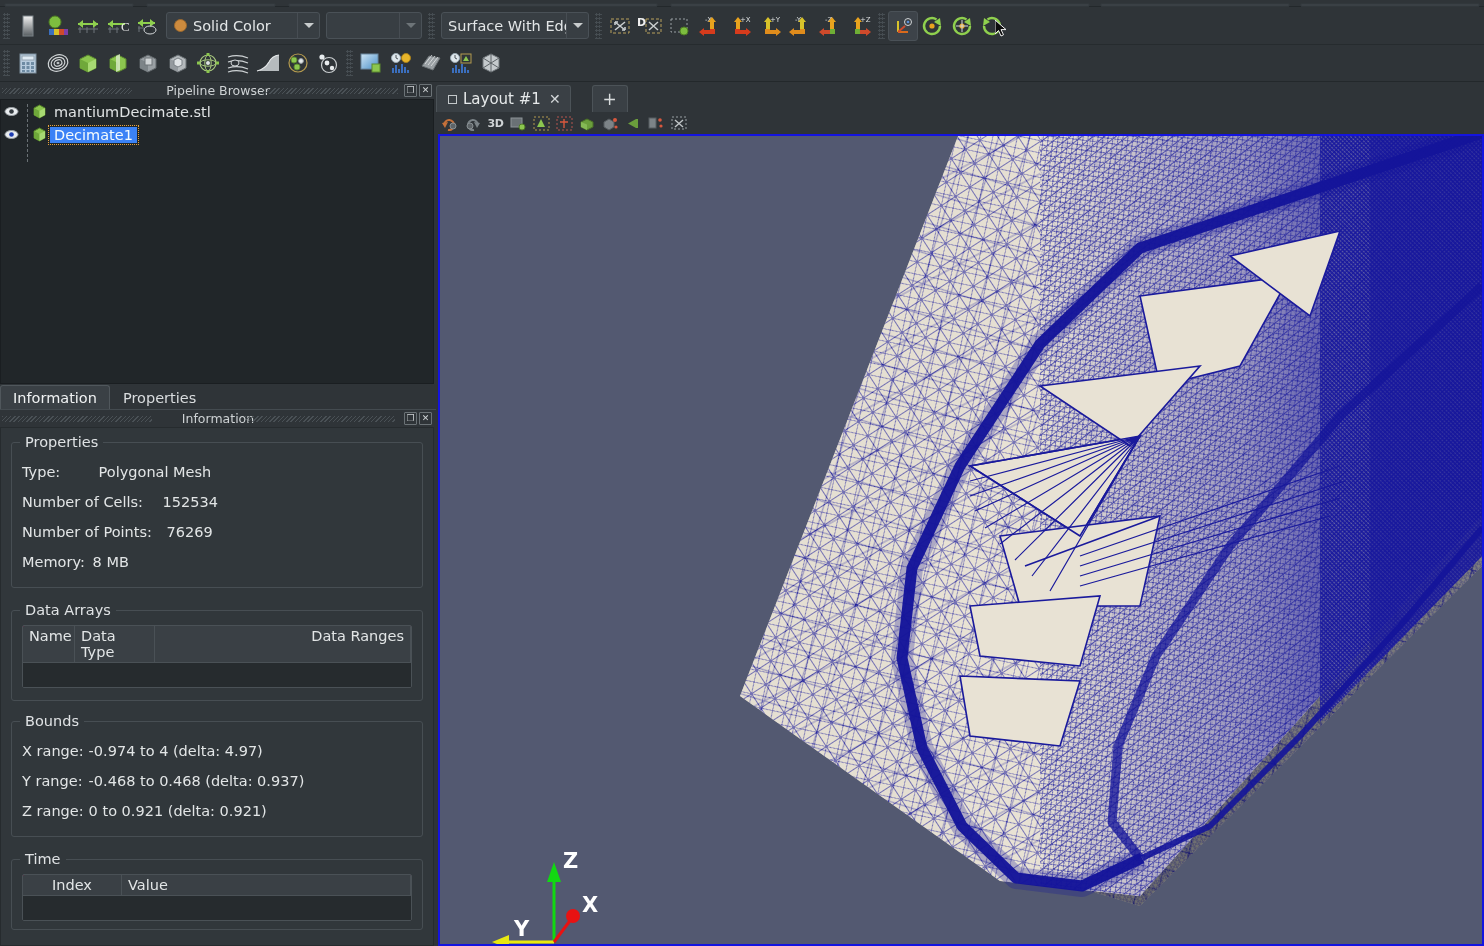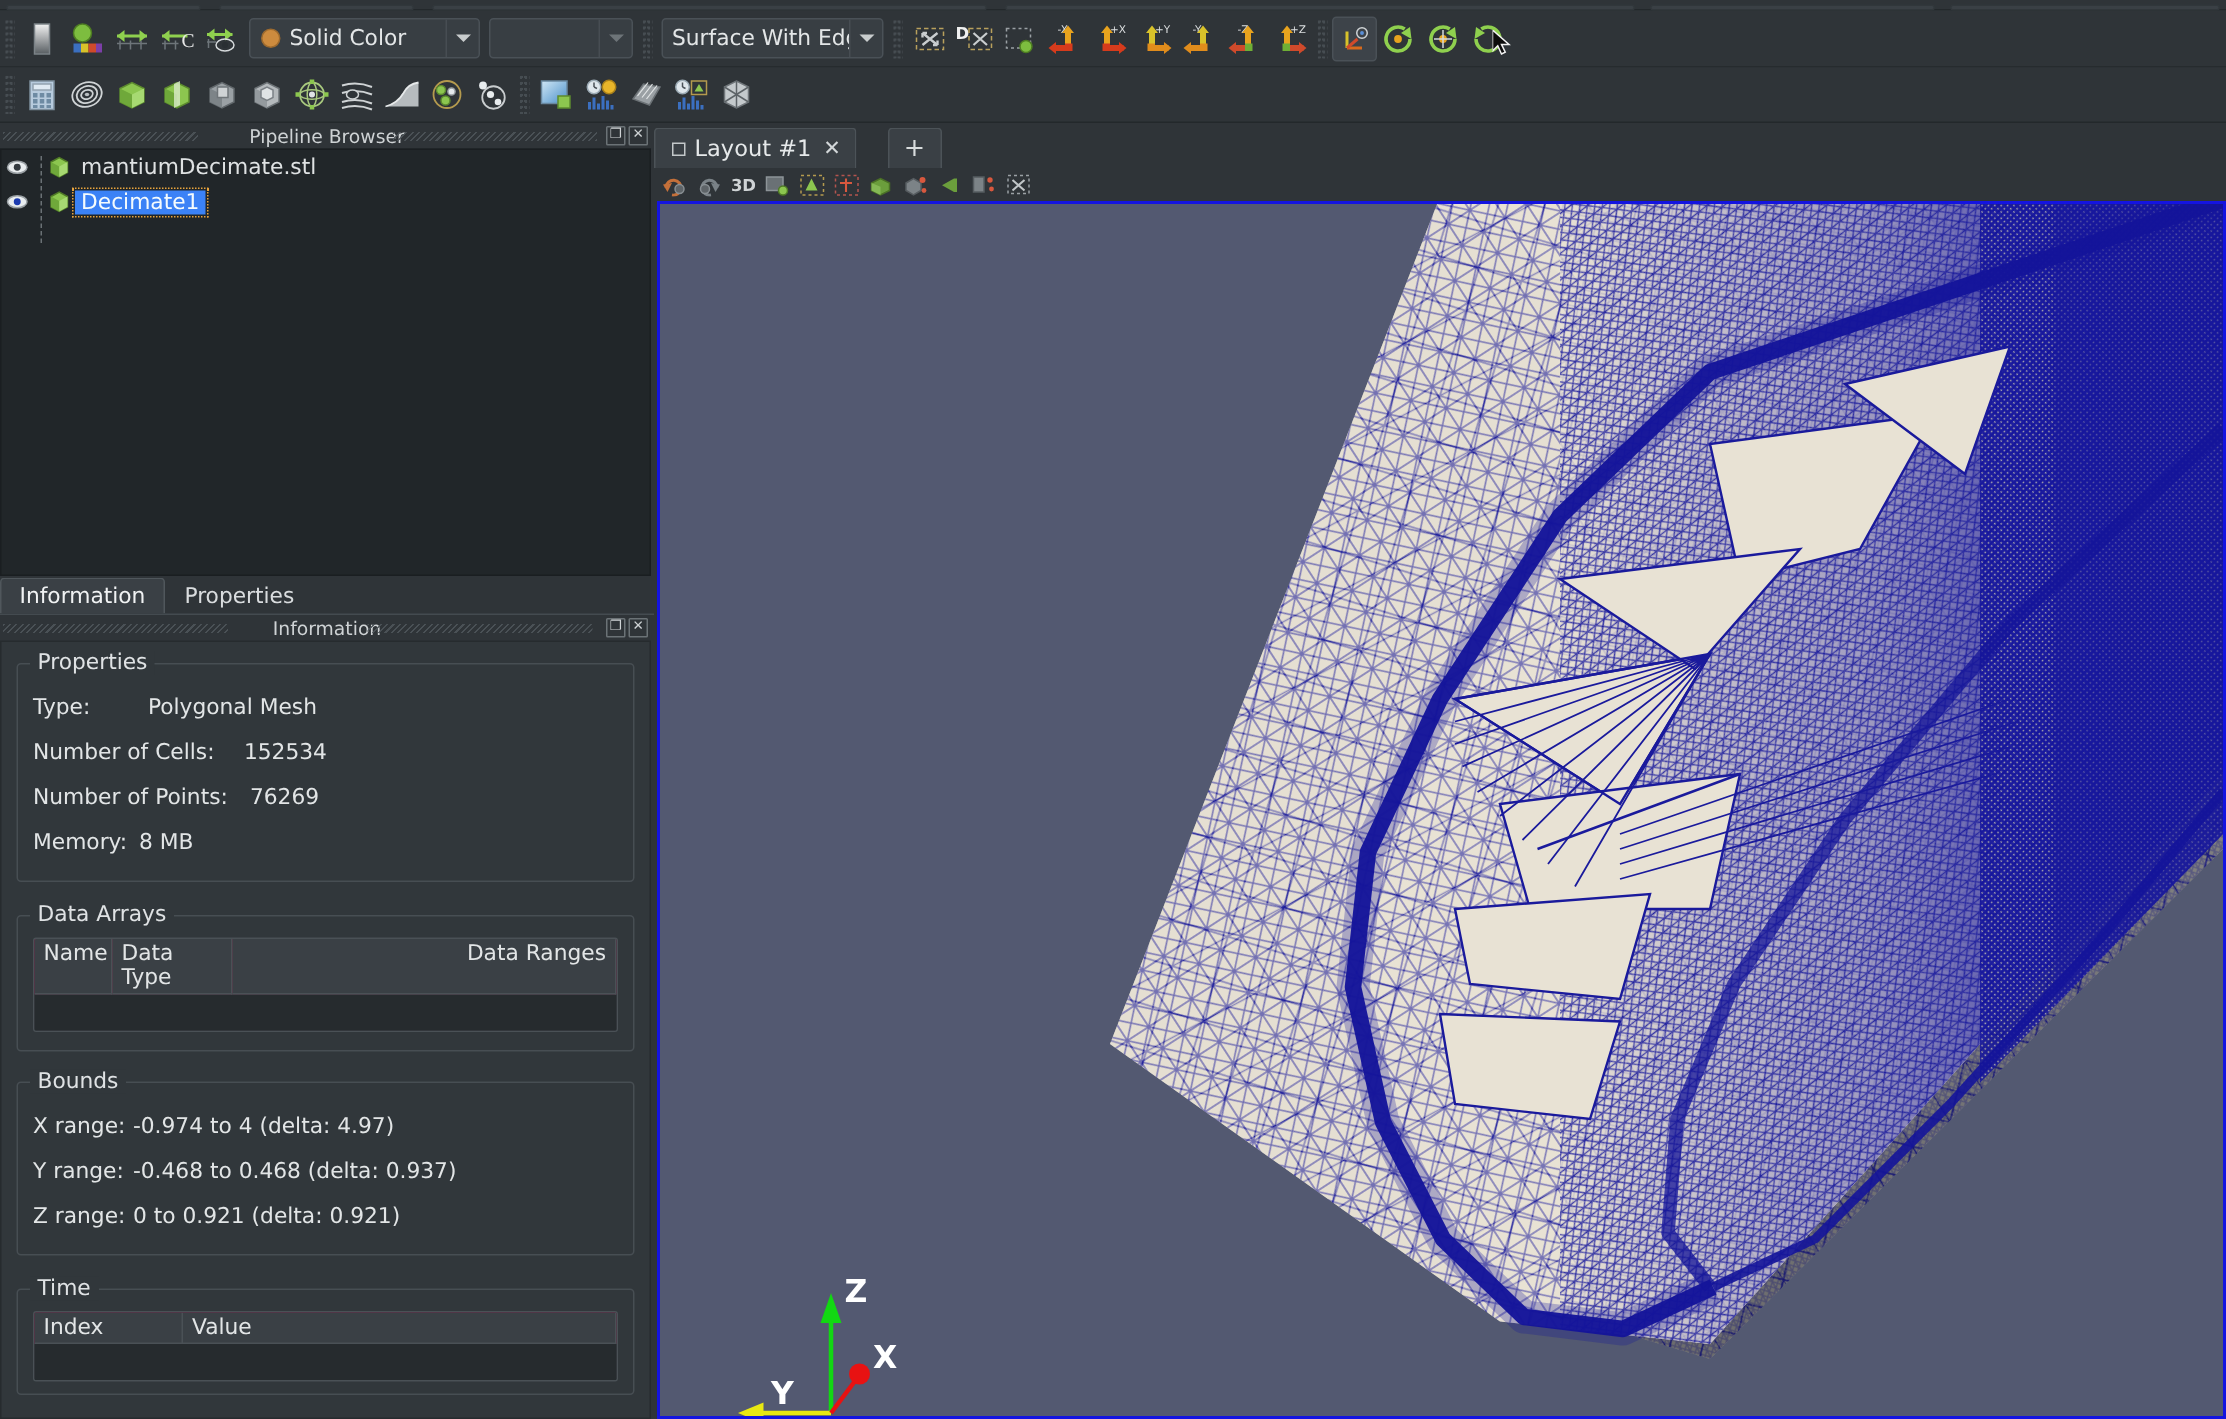--- a/index.html
+++ b/index.html
@@ -728,21 +728,21 @@
         <div class="kv">
           <span class="k" style="width:62px;">Z range:</span>
           <span class="v">0 to 0.921 (delta: 0.921)</span>
         </div>
       </div>
 
       <div class="group" style="margin-top:22px;padding-bottom:8px;">
         <div class="glegend">Time</div>
         <div class="tablebox">
           <div class="thead">
-            <div class="th" style="width:99px;">Index</div>
+            <div class="th" style="width:99px;text-align:center;">Index</div>
             <div class="th" style="flex:1;">Value</div>
           </div>
           <div class="tbody"></div>
         </div>
       </div>
     </div>
   </div>
 
   <div id="rightpane">
 

